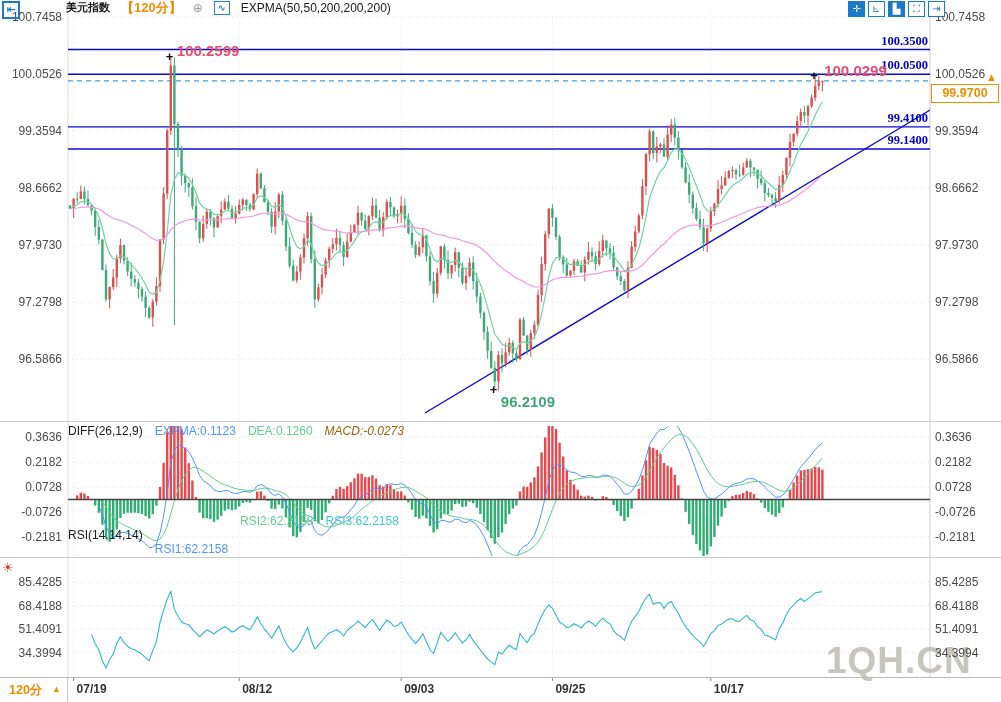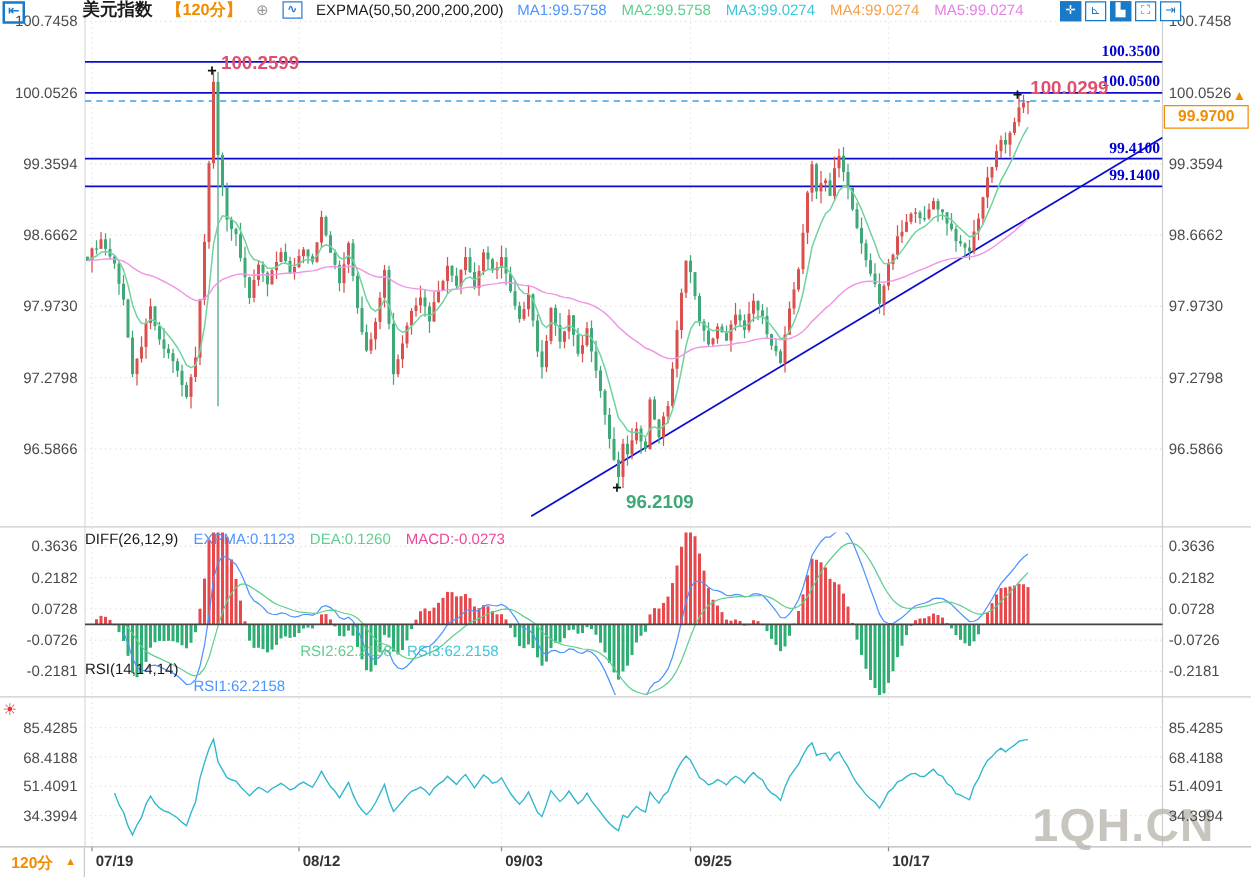--- a/index.html
+++ b/index.html
@@ -3,21 +3,21 @@
 <meta charset="utf-8">
 <style>
   html,body{margin:0;padding:0;background:#fff;}
   #app{position:relative;width:1001px;height:702px;background:#fff;overflow:hidden;
        font-family:"Liberation Sans","DejaVu Sans",sans-serif;}
   .abs{position:absolute;}
   #chart-svg{position:absolute;left:0;top:0;z-index:1;}
   
   #header{left:66px;top:0;height:15px;display:flex;align-items:center;gap:11px;
           font-size:12px;white-space:nowrap;z-index:4;}
-  .sym{font-weight:bold;font-size:14px;color:#1a1a1a;}
+  .sym{font-weight:bold;font-size:11px;color:#1a1a1a;}
   .period{font-weight:bold;font-size:13px;color:#f08c00;}
   .plus-ic{color:#9a9a9a;font-size:12px;}
   .mini-chart{display:inline-block;width:14px;height:12px;line-height:11px;text-align:center;
               border:1px solid #2a7fd4;color:#2a7fd4;font-size:10px;font-weight:bold;}
   .ind{color:#1a1a1a;}
   .mav{font-size:12px;}
   #collapse-ic{left:2px;top:1px;width:14px;height:14px;border:2px solid #1a7ac8;color:#1a7ac8;
                font-size:11px;line-height:13px;text-align:center;font-weight:bold;z-index:4;}
   #toolbar{left:848px;top:1px;display:flex;gap:3px;z-index:4;}
   .tbtn{width:15px;height:14px;border:1px solid #1a7ac8;font-size:10px;line-height:13px;
@@ -744,46 +744,39 @@
     </svg>
 
   <div id="collapse-ic" class="abs">⇤</div>
 
   <div id="header" class="abs">
     <span class="sym">美元指数</span>
     <span class="period">【120分】</span>
     <span class="plus-ic">⊕</span>
     <span class="mini-chart">∿</span>
     <span class="ind">EXPMA(50,50,200,200,200)</span>
-    <span id="ma-values" style="display:flex;gap:12px;">
-        <span class="mav" style="color: rgb(77, 148, 255);">MA1:99.5758</span>
-        <span class="mav" style="color: rgb(95, 206, 142);">MA2:99.5758</span>
-        <span class="mav" style="color: rgb(62, 198, 216);">MA3:99.0274</span>
-        <span class="mav" style="color: rgb(245, 160, 74);">MA4:99.0274</span>
-        <span class="mav" style="color: rgb(229, 127, 229);">MA5:99.0274</span>
-      </span>
   </div>
 
   <div id="toolbar" class="abs">
       <span class="tbtn filled">✛</span>
       <span class="tbtn">⊾</span>
       <span class="tbtn filled">▙</span>
       <span class="tbtn">⛶</span>
       <span class="tbtn">⇥</span>
     </div>
 
   <div id="cp-box" class="abs">99.9700</div>
   <div id="cp-arrow" class="abs">▲</div>
 
   <div id="macd-header" class="phead" style="top:424px;">
     <span class="ptitle">DIFF(26,12,9)</span>
     <span id="macd-values" style="display:flex;gap:12px;">
         <span class="mav" style="color: rgb(77, 148, 255);">EXPMA:0.1123</span>
         <span class="mav" style="color: rgb(95, 206, 142);">DEA:0.1260</span>
-        <span class="mav" style="color: #ec4899;">MACD:-0.0273</span>
+        <span class="mav" style="color: #a16207; font-style: italic;">MACD:-0.0273</span>
       </span>
   </div>
 
   <div id="rsi-header" class="phead" style="top:528px;">
     <span class="ptitle">RSI(14,14,14)</span>
     <span id="rsi-values" style="display:flex;gap:12px;">
         <span class="mav" style="color: rgb(77, 148, 255); margin-top: 28px;">RSI1:62.2158</span>
         <span class="mav" style="color: rgb(95, 206, 142);">RSI2:62.2158</span>
         <span class="mav" style="color: rgb(62, 198, 216);">RSI3:62.2158</span>
       </span>

